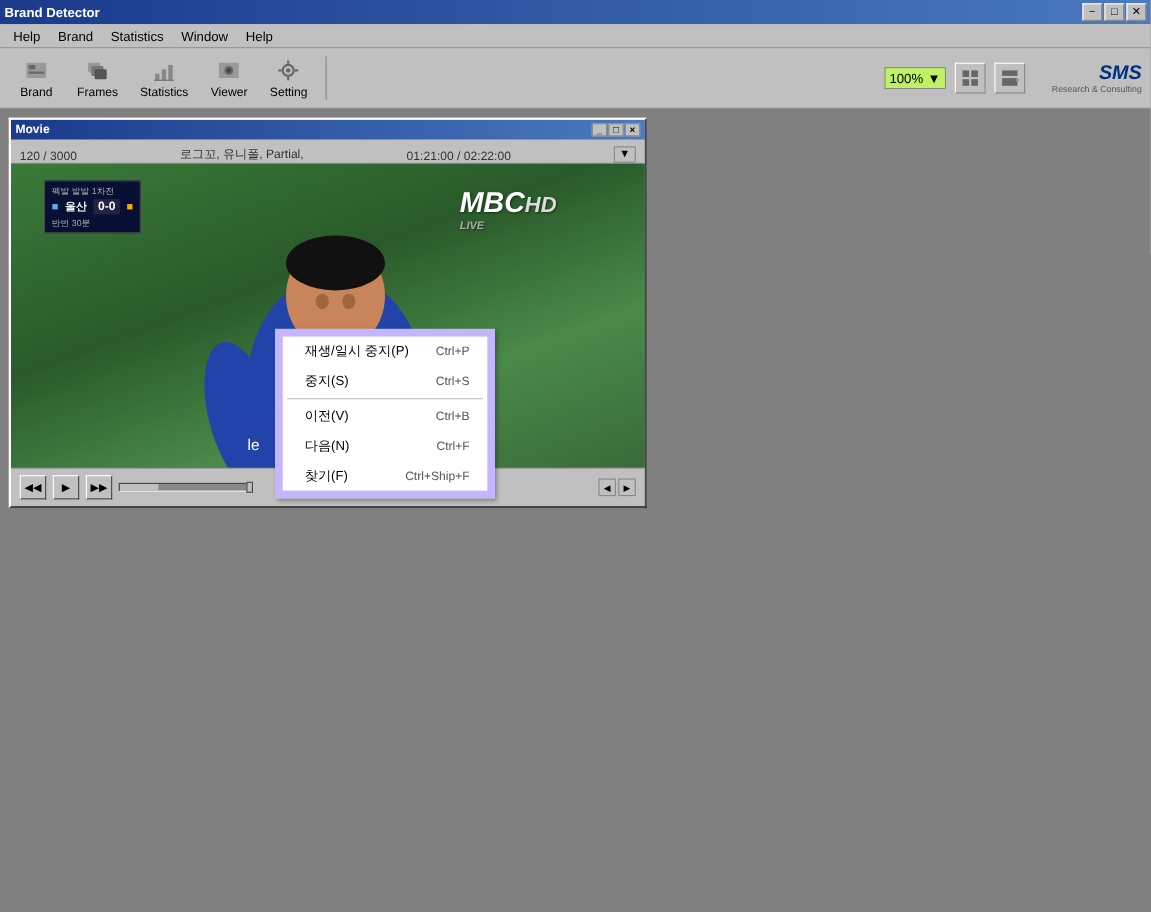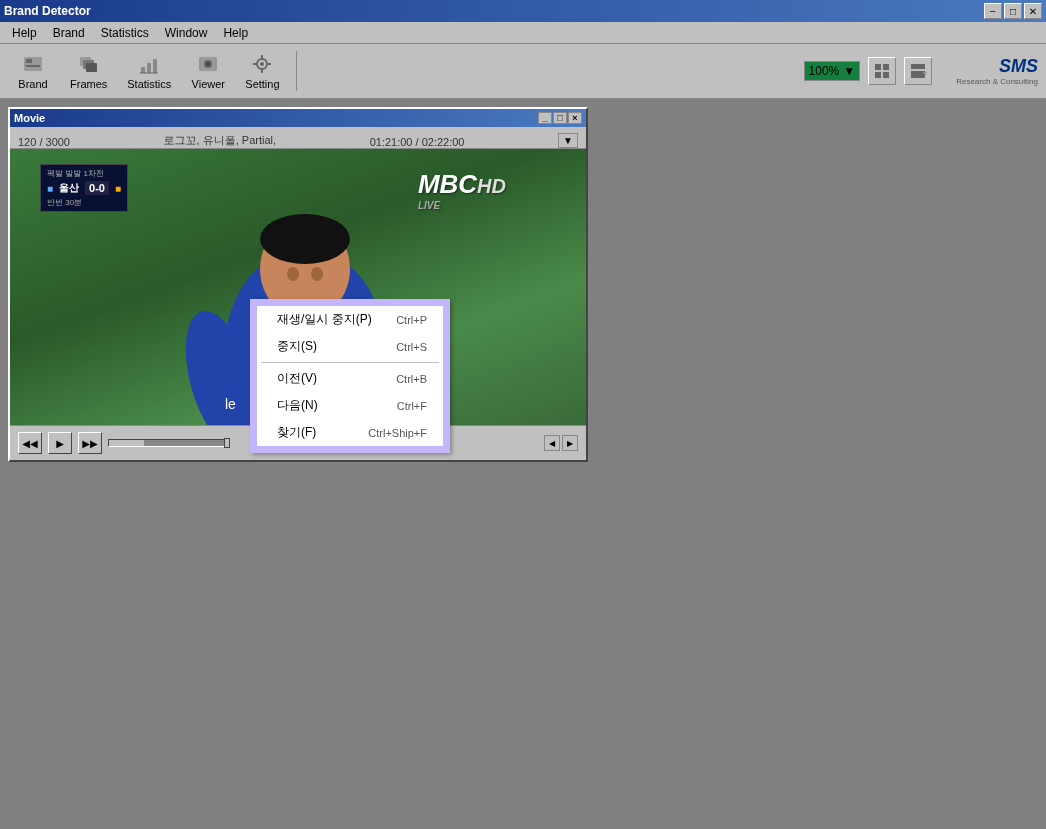--- a/index.html
+++ b/index.html
@@ -97,21 +97,21 @@
       background: #888;
       margin: 0 4px;
     }
     .toolbar-right {
       margin-left: auto;
       display: flex;
       align-items: center;
       gap: 8px;
     }
     .zoom-dropdown {
-      background: #15803d;
+      background: #bef264;
       border: 1px solid #888;
       padding: 2px 4px;
       font-size: 12px;
       display: flex;
       align-items: center;
       gap: 4px;
       cursor: pointer;
     }
     .view-btn {
       width: 28px;

